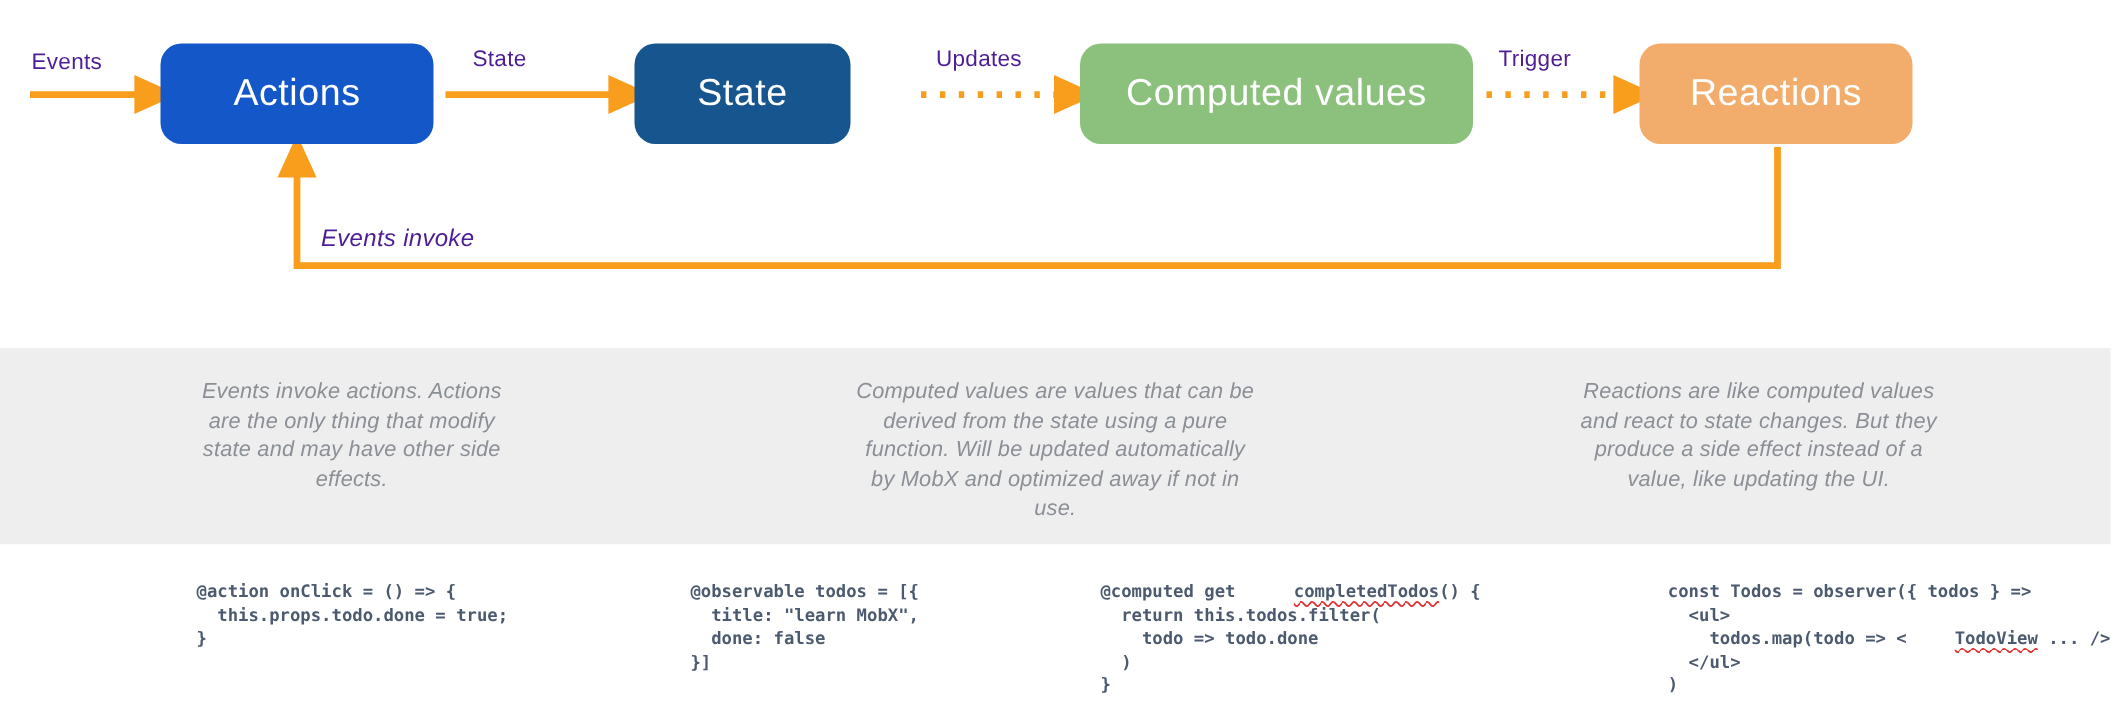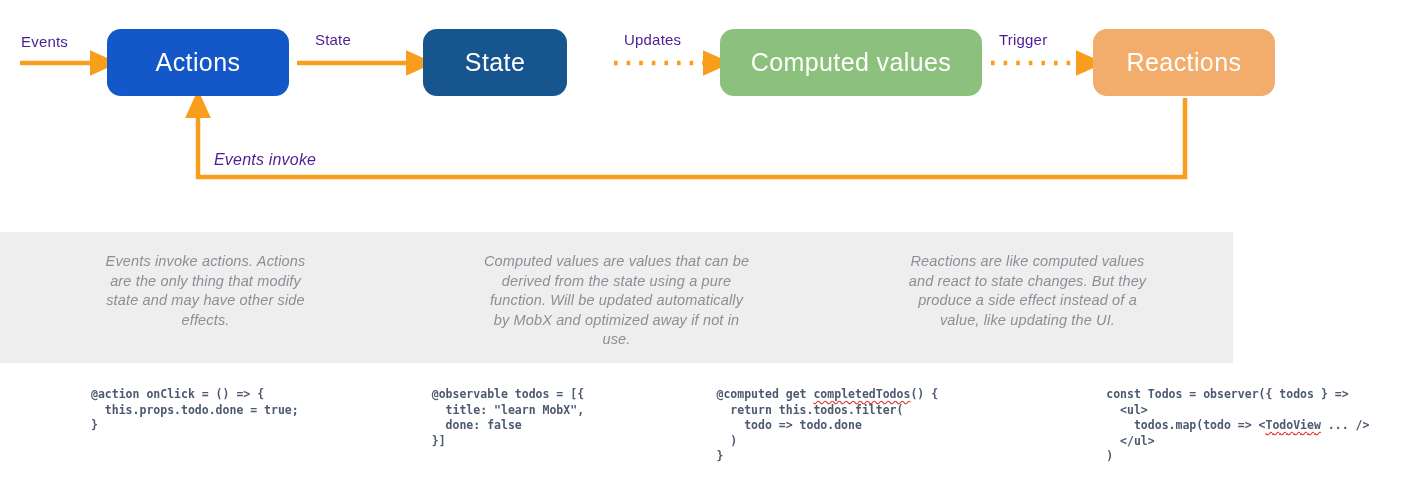--- a/index.html
+++ b/index.html
@@ -65,21 +65,21 @@
   #label-modify        { left: 315px; top: 31px; }
   #label-updates       { left: 624px; top: 31px; }
   #label-trigger       { left: 999px; top: 31px; }
   #label-events-invoke { left: 214px; top: 151px; font-size: 16px; font-style: italic; }
 
   
   #description-band {
     position: absolute;
     left: 0;
     top: 232px;
-    width: 1233px;
+    width: 1407px;
     height: 131px;
     background: #eeeeee;
     display: flex;
   }
   .desc-cell {
     flex: 1 1 0;
     display: flex;
     align-items: flex-start;
     justify-content: center;
     padding-top: 20px;
@@ -107,39 +107,41 @@
     width: 1407px;
     height: 120px;
     background: #ffffff;
     display: flex;
   }
   .code-cell {
     flex: 1 1 0;
     position: relative;
     box-sizing: border-box;
     padding-top: 24px;
+    padding-left: 40px;
   }
   .code-block {
     font-family: "DejaVu Sans Mono", "Liberation Mono", monospace;
     font-size: 11.5px;
     line-height: 15.5px;
     font-weight: bold;
     color: #4c5a70;
     white-space: pre;
     margin: 0;
   }
   #code-cell-0 .code-block { margin-left: 91px; }
   #code-cell-1 .code-block { margin-left: 80px; }
   #code-cell-2 .code-block { margin-left: 13px; }
   #code-cell-3 .code-block { margin-left: 51px; }
 
   .squiggle {
     text-decoration: underline wavy #e03030;
     text-decoration-skip-ink: none;
     text-underline-offset: 2px;
+    margin-left: 32px;
   }
 </style>
 </head>
 <body>
 
 <div id="diagram-area">
 
   <svg id="flow-svg" viewBox="0 0 1407 232" xmlns="http://www.w3.org/2000/svg">
     <defs>
       <marker id="arrowhead" markerWidth="7" markerHeight="7" refX="1.2" refY="3.1" orient="auto" markerUnits="strokeWidth">

